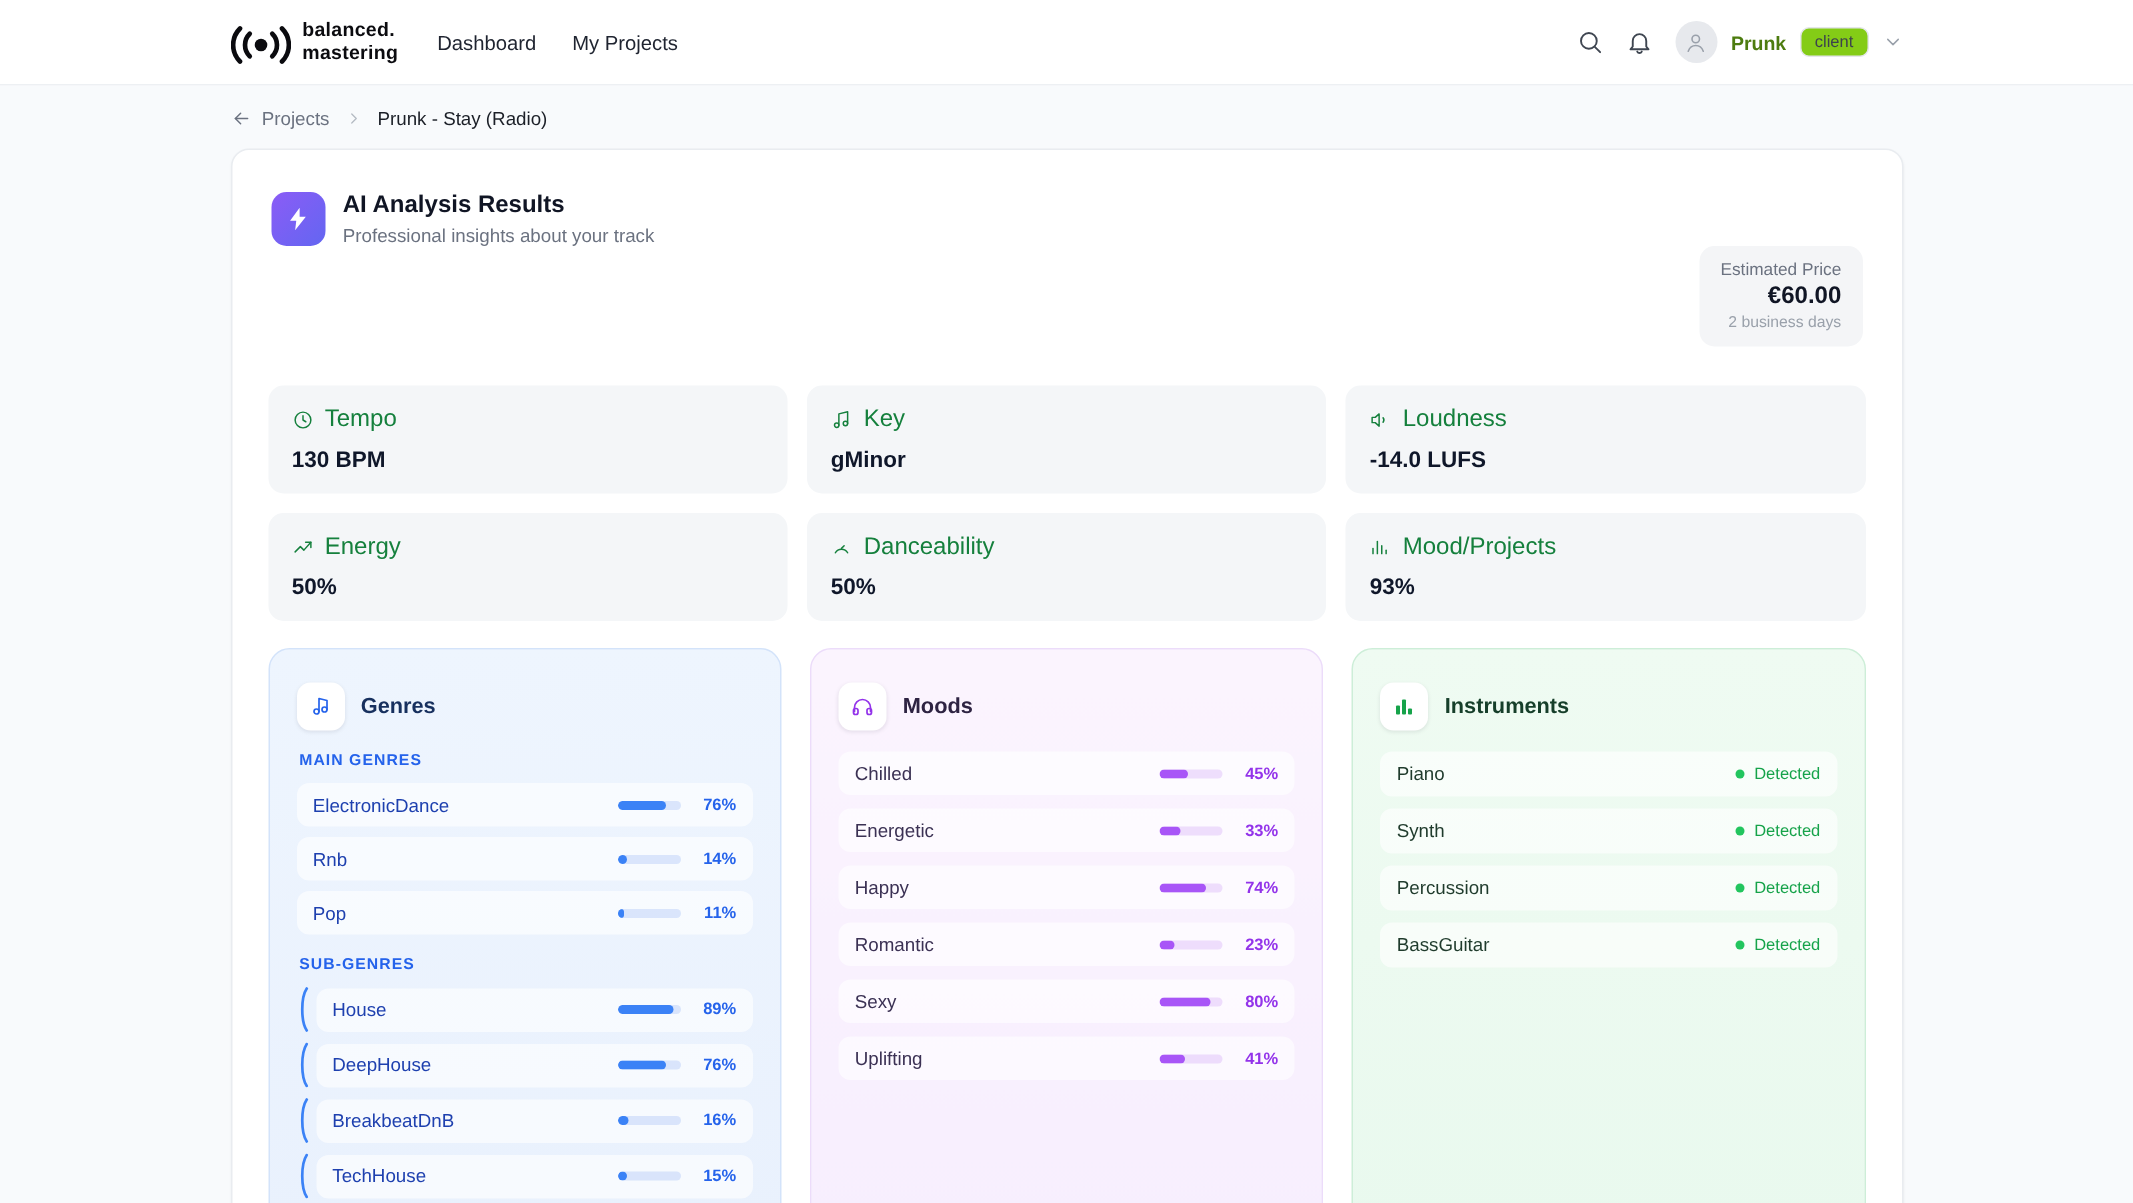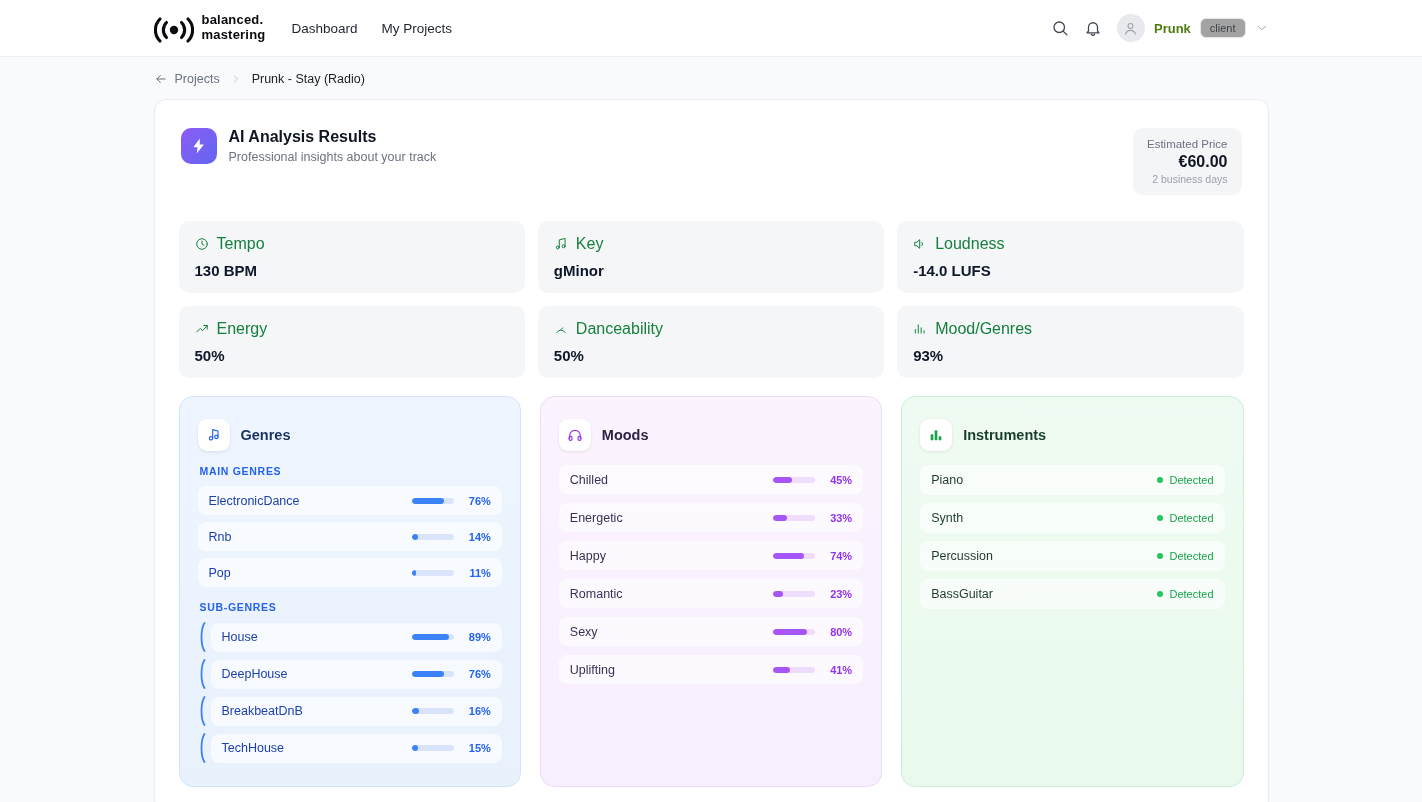--- a/index.html
+++ b/index.html
@@ -15,30 +15,30 @@
   .topnav .container { display:flex; align-items:center; height:100%; gap:26px; }
   .logo { display:flex; align-items:flex-end; gap:8px; }
   .logo-text { font-weight:bold; font-size:13px; line-height:1.12; letter-spacing:.2px; color:#0b0b0f; }
   .nav-links { display:flex; gap:24px; font-size:13.5px; font-weight:500; color:#1f2430; }
   .nav-link { cursor:pointer; }
   .nav-right { margin-left:auto; display:flex; align-items:center; gap:15px; }
   .icon-btn { background:none; border:none; cursor:pointer; color:#3f4651; display:flex; align-items:center; }
   .user { display:flex; align-items:center; gap:9px; cursor:pointer; }
   .avatar { width:28px; height:28px; border-radius:50%; background:#e7e9ed; display:flex; align-items:center; justify-content:center; color:#9aa1ab; }
   .user-name { font-size:13px; font-weight:bold; color:#4d7c0f; }
-  .role-badge { font-size:11px; background:#a3a3a3; border:1px solid #e4e6ea; border-radius:6px; padding:3px 9px; color:#3d434d; }
+  .role-badge { font-size:11px; background:#84cc16; border:1px solid #e4e6ea; border-radius:6px; padding:3px 9px; color:#3d434d; }
 
   
   .breadcrumb { display:flex; align-items:center; gap:10px; padding:15px 0 13px; font-size:12.5px; color:#6b7280; }
   .bc-back { display:flex; align-items:center; gap:7px; cursor:pointer; color:#6b7280; }
   .bc-current { color:#1b1f27; }
 
   
   .card { background:#fff; border:1px solid #e9ecf0; border-radius:12px; box-shadow:0 1px 2px rgba(16,24,40,.05); padding:24px; margin-bottom:14px; }
-  .card-header { display:flex; align-items:flex-start; padding:4px 2px 0 2px; }
+  .card-header { display:flex; align-items:flex-start; padding:4px 2px 0 2px;flex-direction:column; }
   .hdr-left { display:flex; gap:12px; align-items:center; }
   .bolt-box { width:36px; height:36px; border-radius:10px; background:linear-gradient(135deg,#8b5cf6,#6366f1); display:flex; align-items:center; justify-content:center; flex:0 0 auto; }
   .hdr-title { font-size:16px; font-weight:bold; color:#101524; }
   .hdr-sub { font-size:12.5px; color:#6b7280; margin-top:4px; }
   .price-box { margin-left:auto; background:#f4f5f7; border-radius:10px; padding:10px 14px; text-align:right; min-width:92px; }
   .price-label { font-size:11.5px; color:#6b7280; }
   .price-value { font-size:16px; font-weight:bold; color:#101524; margin:3px 0 2px; }
   .price-days { font-size:10.5px; color:#9aa1ab; }
 
   
@@ -259,21 +259,21 @@
       <div class="stat">
         <div class="stat-label">
           <span style="display:flex;">
             <svg class="svgi" width="14" height="14" viewBox="0 0 24 24">
                 <path d="M4 19v-6"></path>
                 <path d="M9 19V5"></path>
                 <path d="M14 19v-9"></path>
                 <path d="M19 19v-4"></path>
               </svg>
           </span>
-          <span>Mood/Genres</span>
+          <span>Mood/Projects</span>
         </div>
         <div class="stat-value">93%</div>
       </div>
 
     </div>
 
     <div class="analysis-grid">
 
       <div class="panel blue">
         <div class="panel-head">

